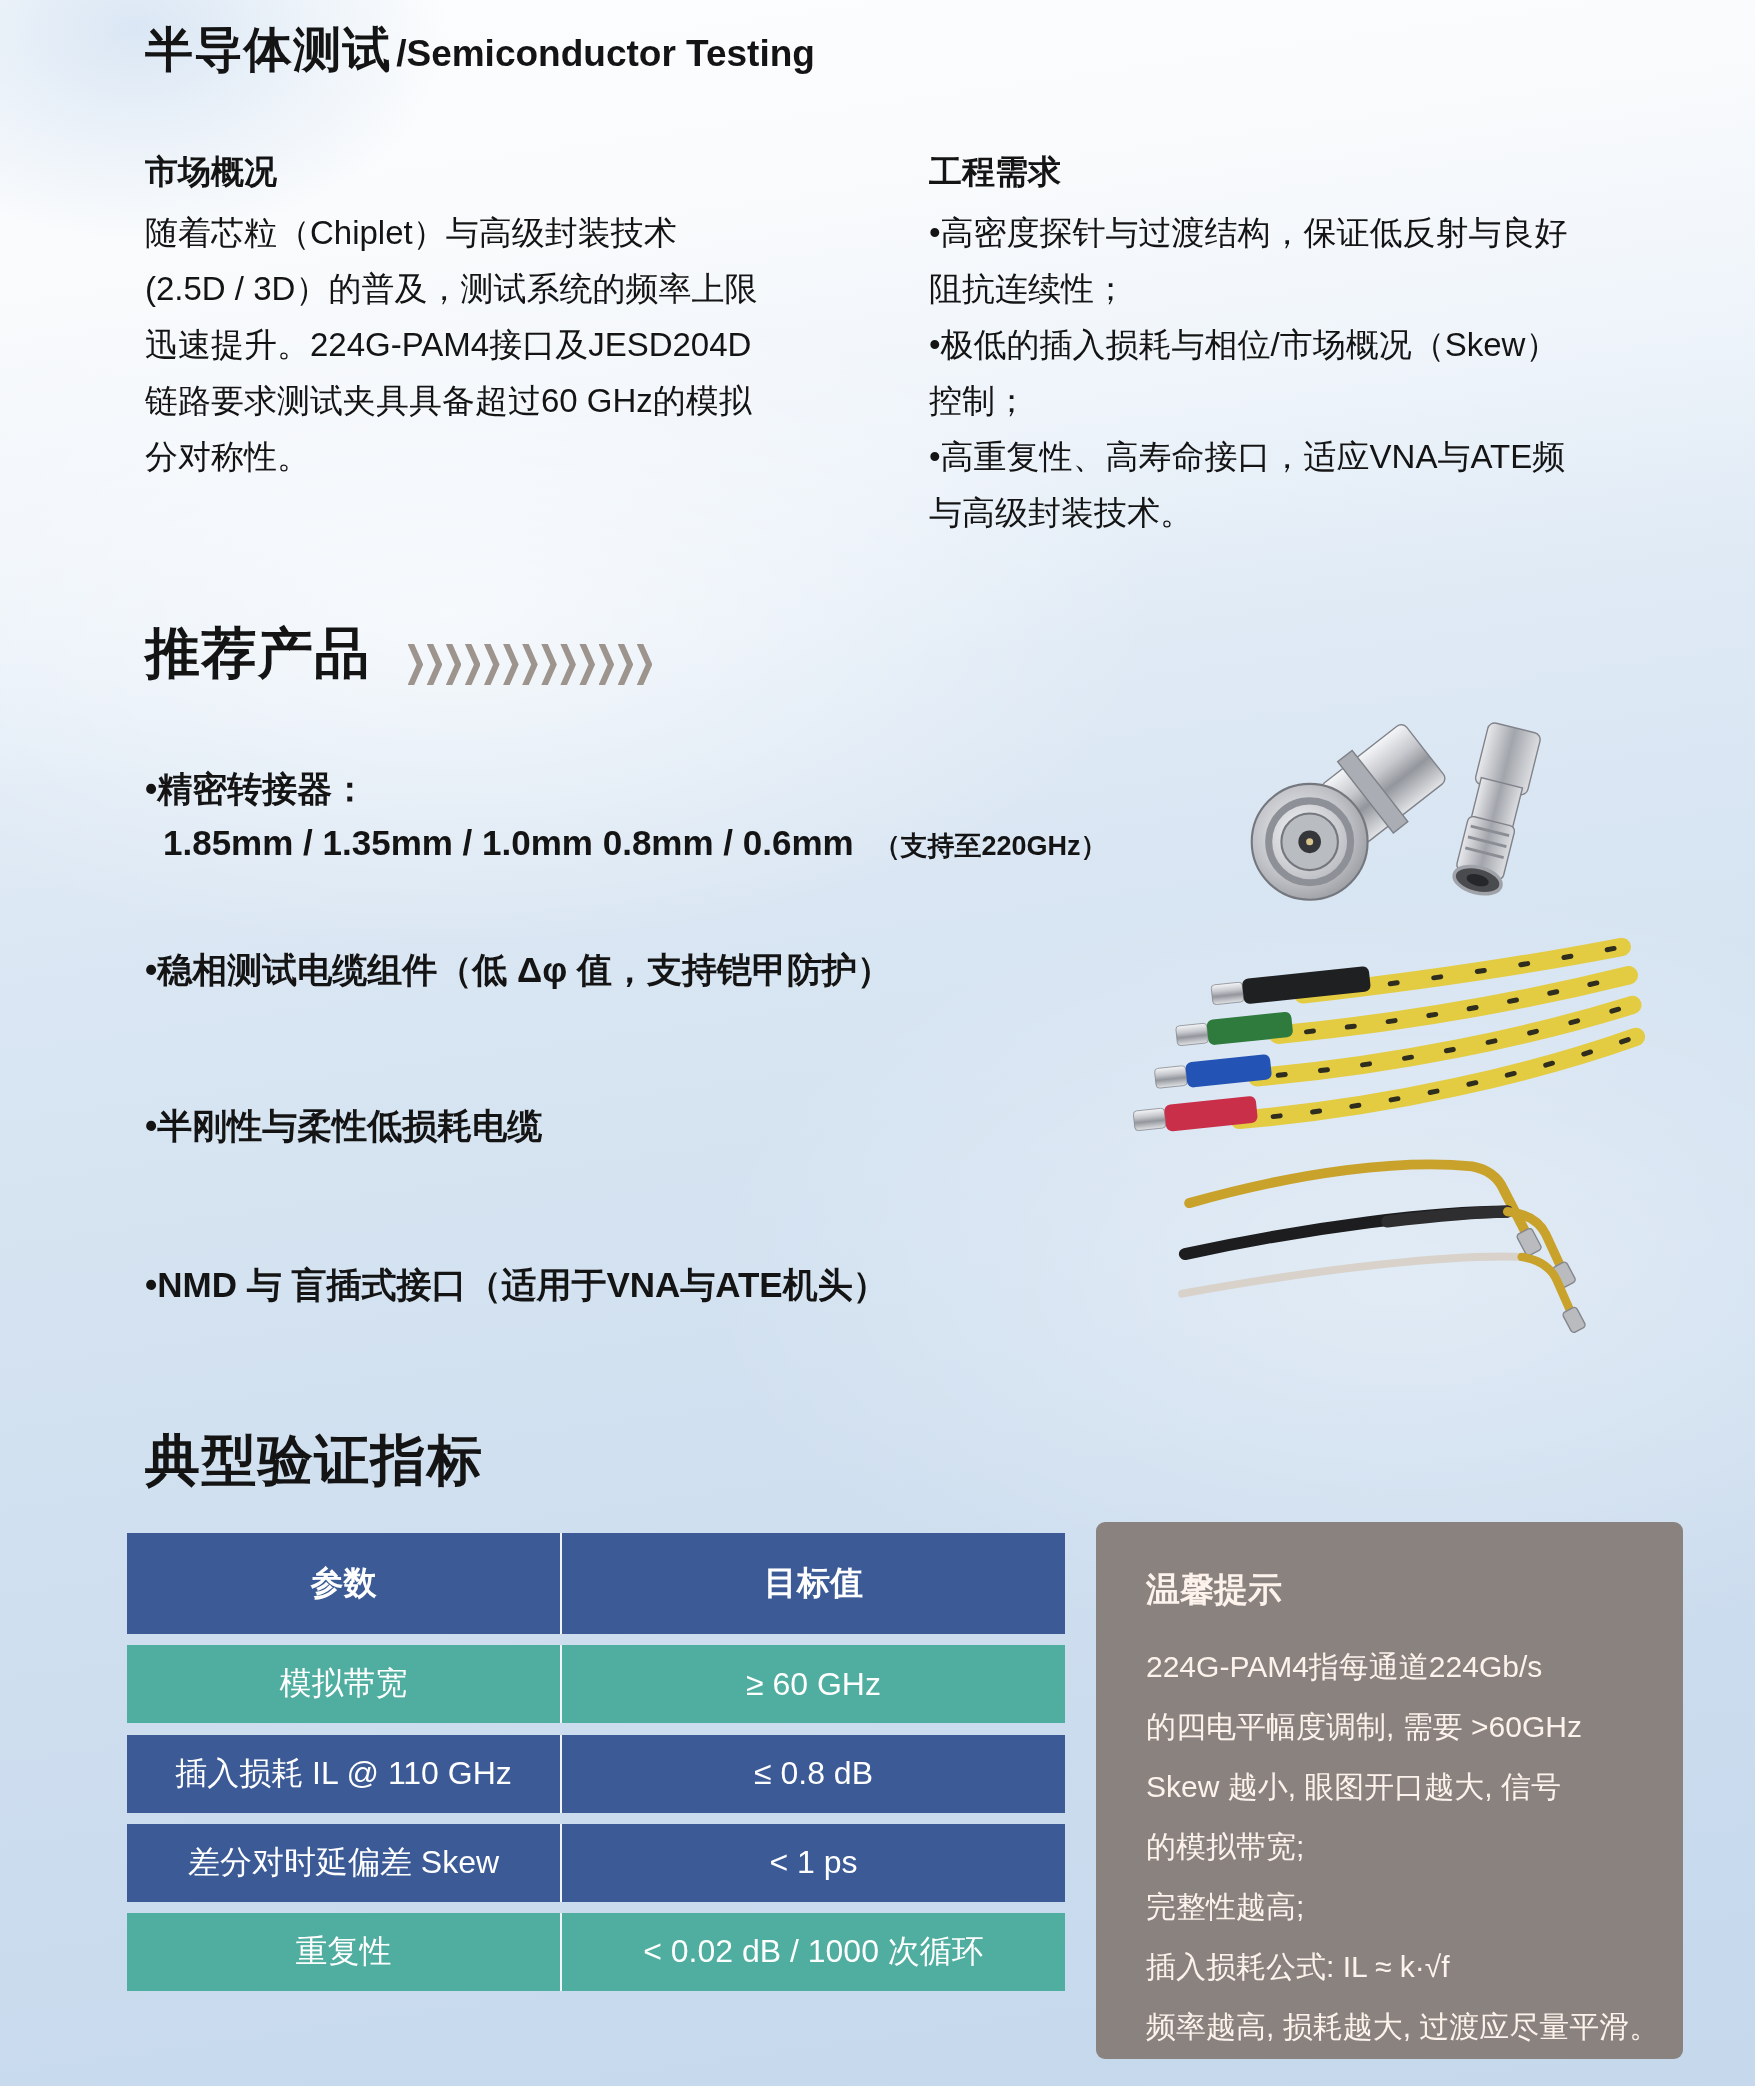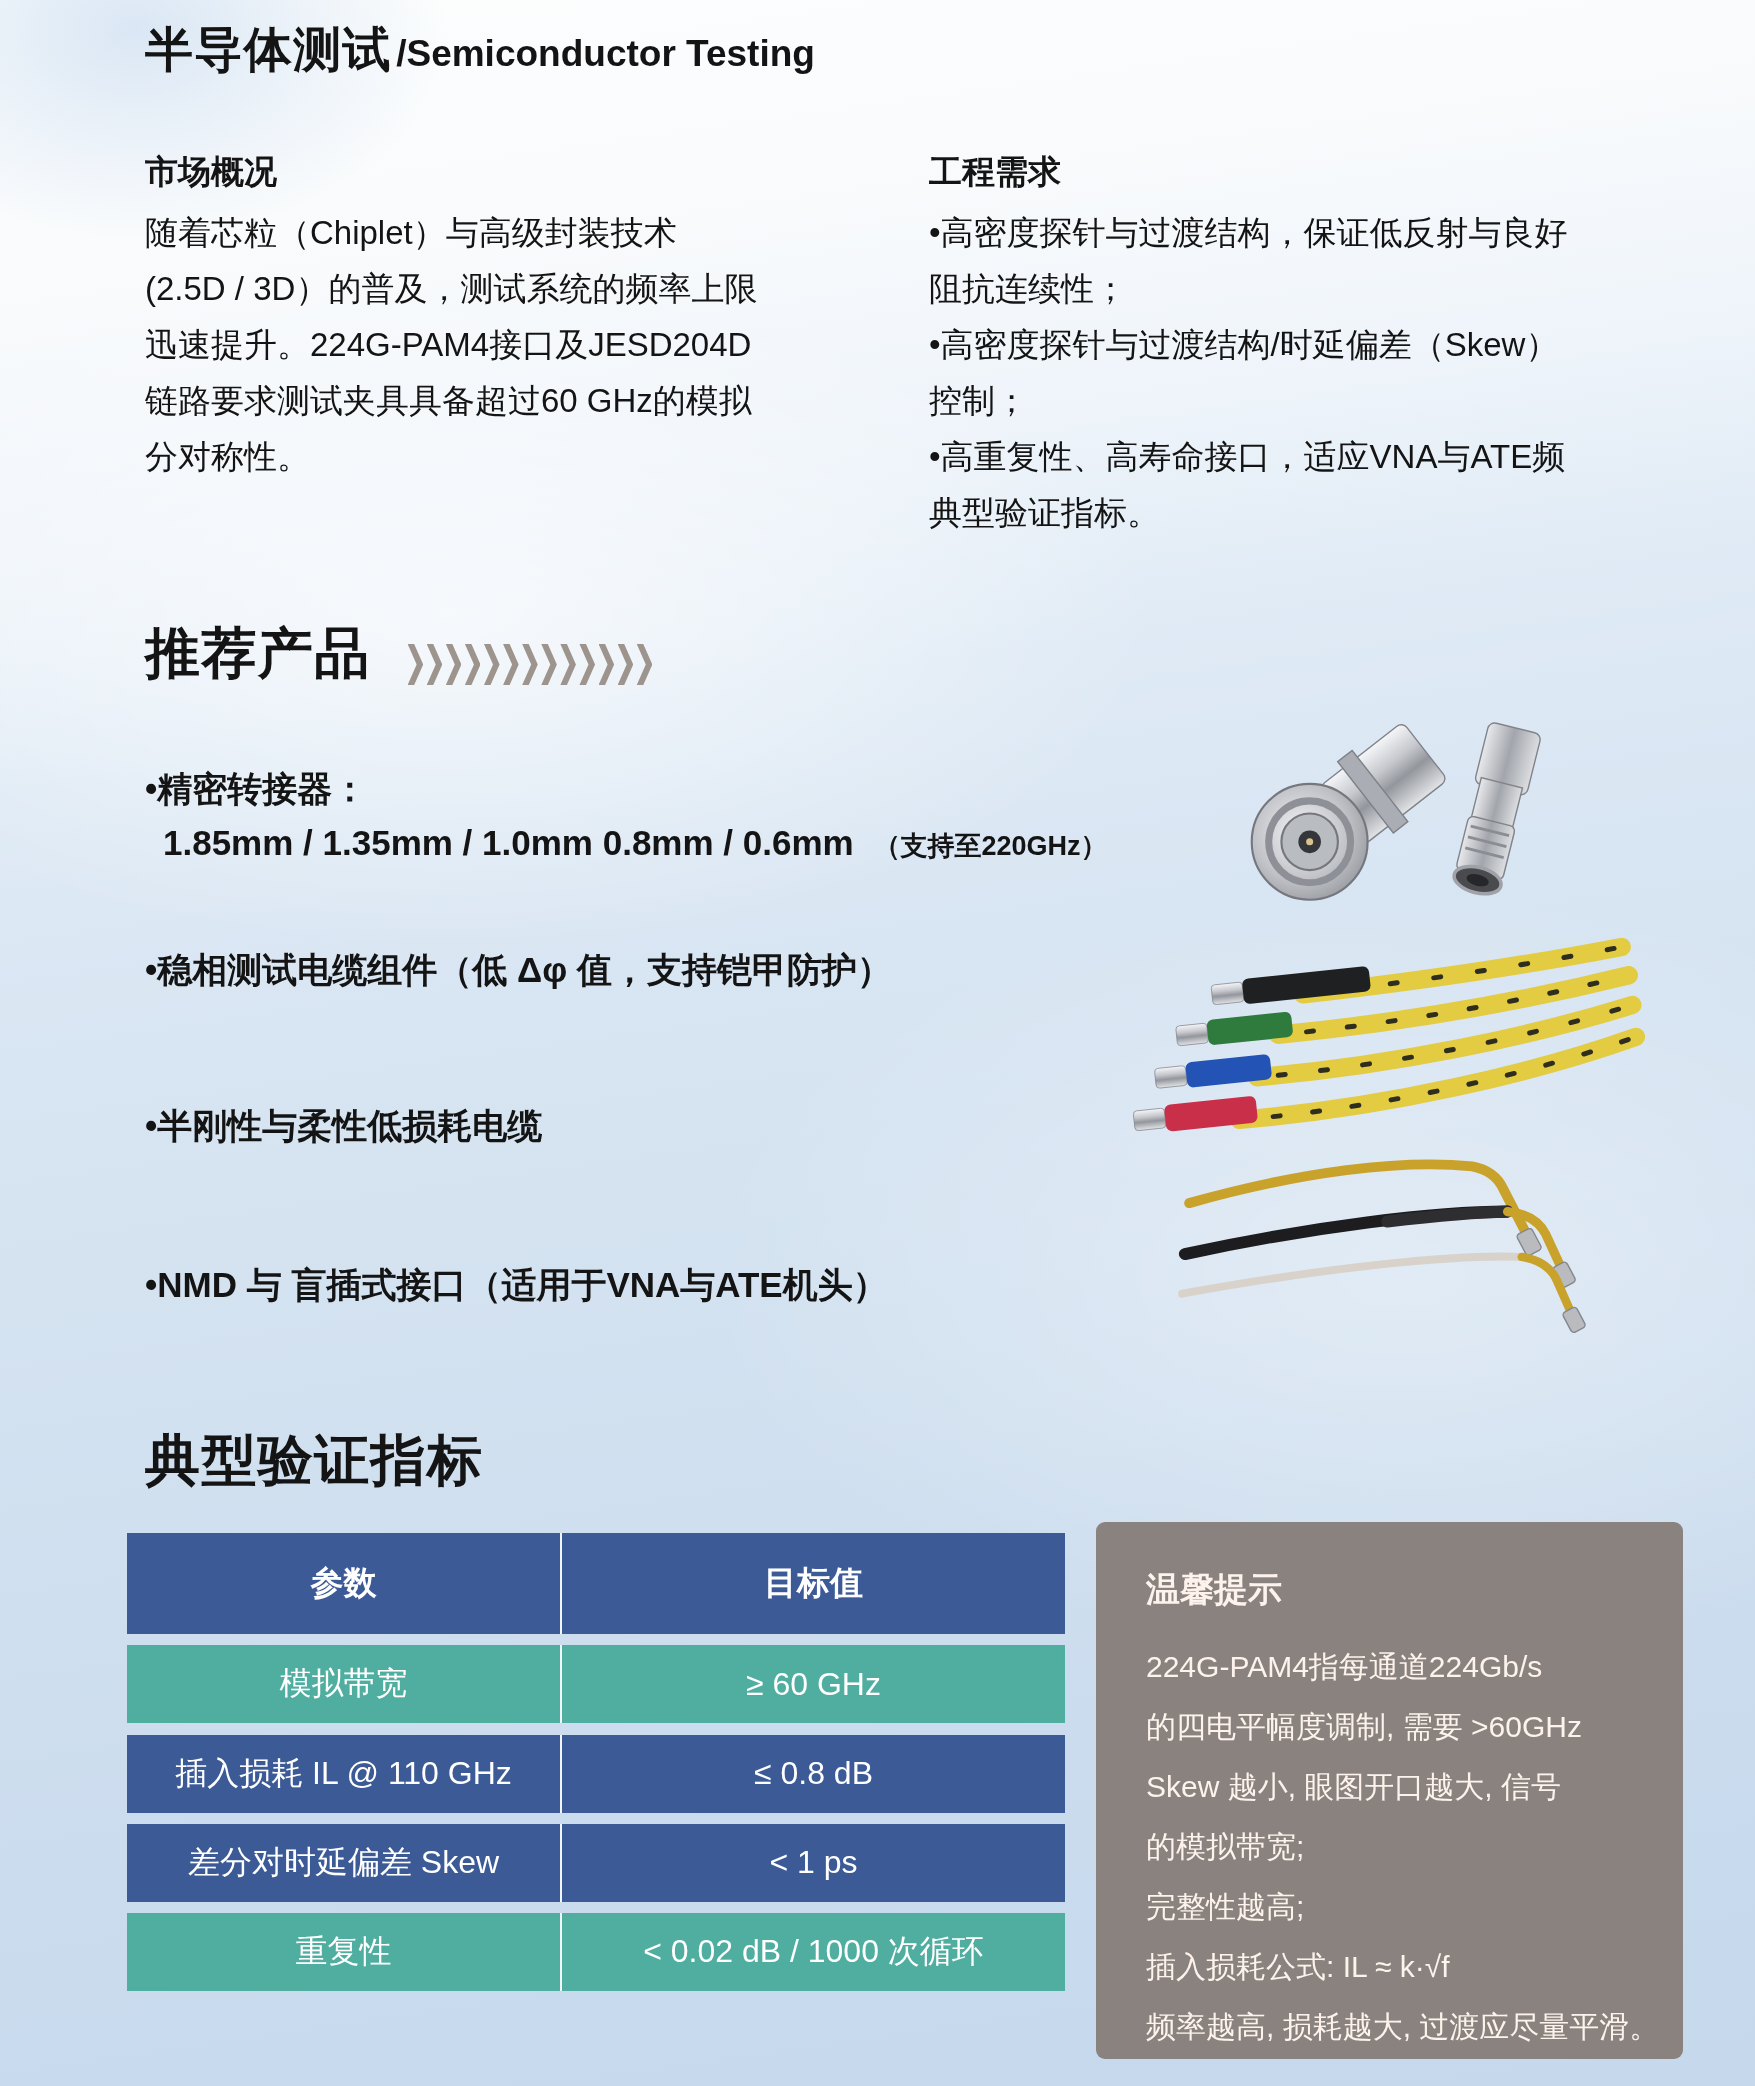--- a/index.html
+++ b/index.html
@@ -82,24 +82,24 @@
       <div>链路要求测试夹具具备超过60 GHz的模拟</div>
       <div>分对称性。</div>
     </div>
   </div>
 
   <div class="abs" id="engineering">
     <div class="col-heading">工程需求</div>
     <div class="col-body">
       <div>•高密度探针与过渡结构，保证低反射与良好</div>
       <div>阻抗连续性；</div>
-      <div>•高密度探针与过渡结构/时延偏差（Skew）</div>
+      <div>•极低的插入损耗与相位/市场概况（Skew）</div>
       <div>控制；</div>
       <div>•高重复性、高寿命接口，适应VNA与ATE频</div>
-      <div>典型验证指标。</div>
+      <div>与高级封装技术。</div>
     </div>
   </div>
 
   <div class="abs sec-heading" id="recommended-heading">
     <span>推荐产品</span>
     <div id="chevrons">
         <span></span>
         <span></span>
         <span></span>
         <span></span>

